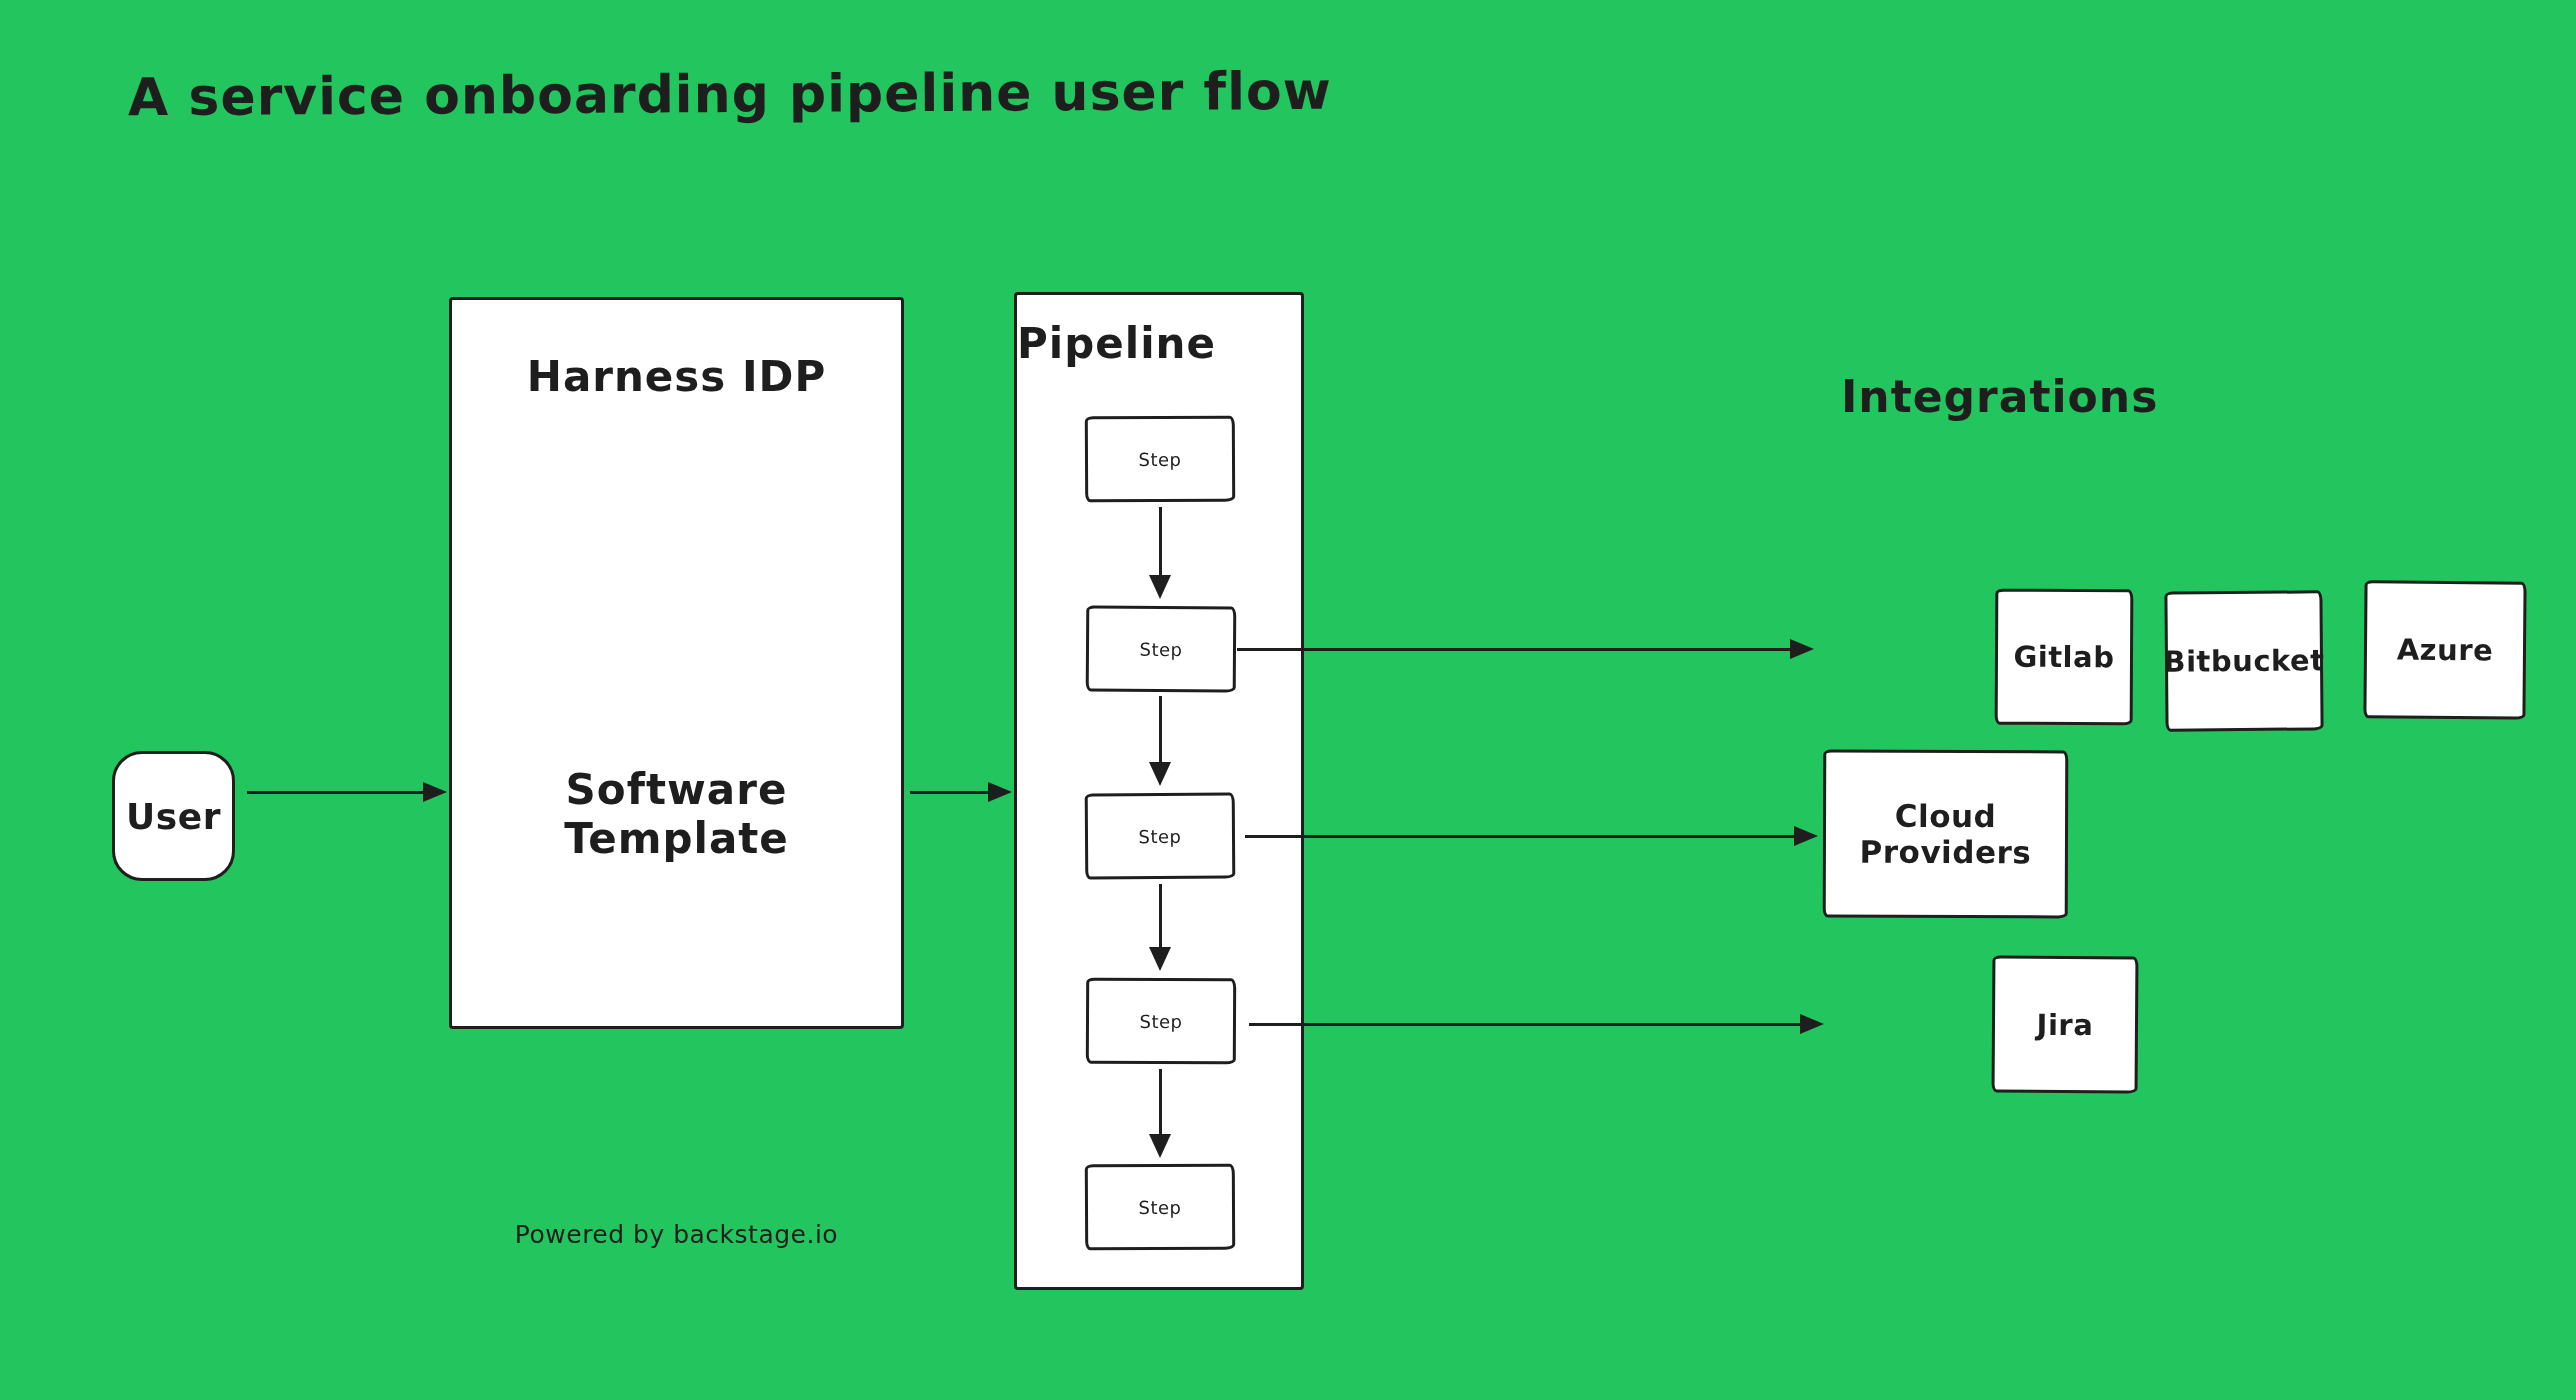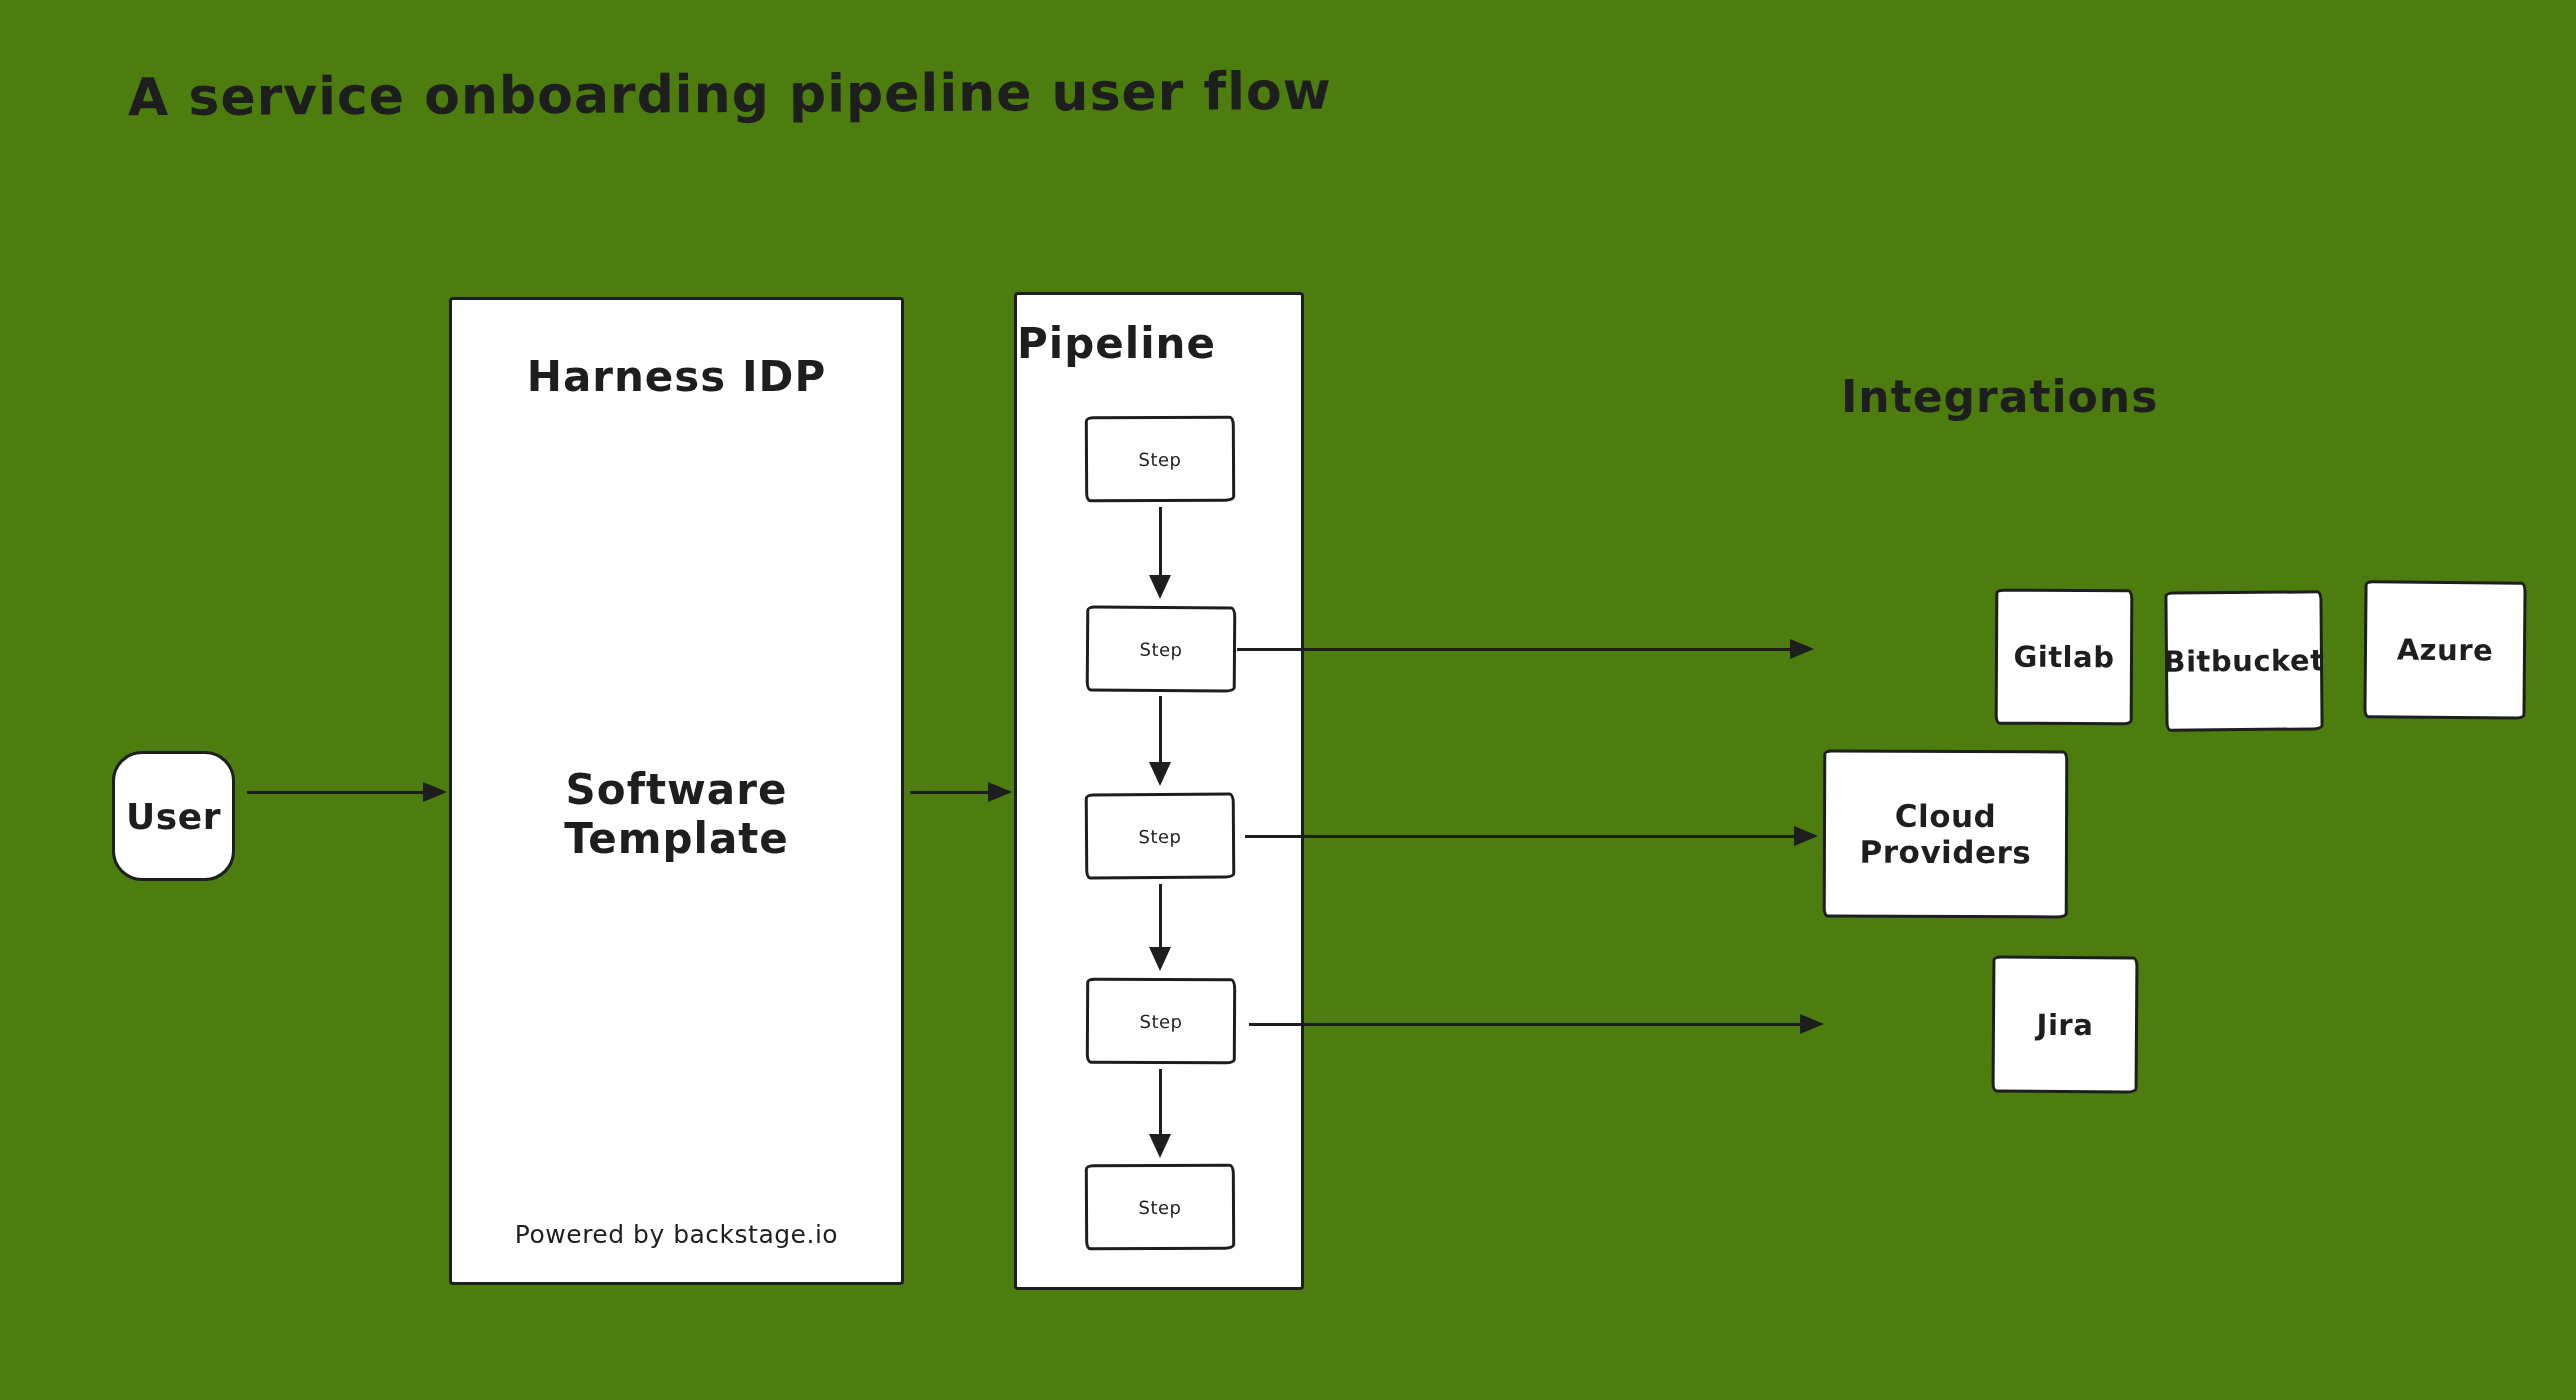--- a/index.html
+++ b/index.html
@@ -3,21 +3,21 @@
 <meta charset="utf-8">
 <style>
   * { margin: 0; padding: 0; box-sizing: border-box; }
   html, body { background: #ffffff; }
   body { font-family: "DejaVu Sans", "Liberation Sans", sans-serif; color: #1e1e1e; }
 
   .canvas {
     position: relative;
     width: 2576px;
     height: 1401px;
-    background: #4d7c0f;
+    background: #22c55e;
     overflow: hidden;
   }
 
   
   .title {
     position: absolute;
     left: 128px; top: 64px;
     font-size: 52px;
     font-weight: 700;
     letter-spacing: 1px;
@@ -46,21 +46,21 @@
 
   
   .user-node {
     left: 112px; top: 751px; width: 123px; height: 130px;
     border-radius: 30px;
   }
   .user-node .lbl { font-size: 36px; }
 
   
   .harness-node {
-    left: 449px; top: 297px; width: 455px; height: 988px;
+    left: 449px; top: 297px; width: 455px; height: 732px;
     border-radius: 4px;
     display: block;
   }
   .harness-title {
     position: absolute; left: 0; right: 0; top: 52px;
     text-align: center; font-size: 42px; font-weight: 700; letter-spacing: 1px;
   }
   .harness-template-label {
     position: absolute; left: 0; right: 0; top: 465px;
     text-align: center; font-size: 42px; font-weight: 700; letter-spacing: 1px;

